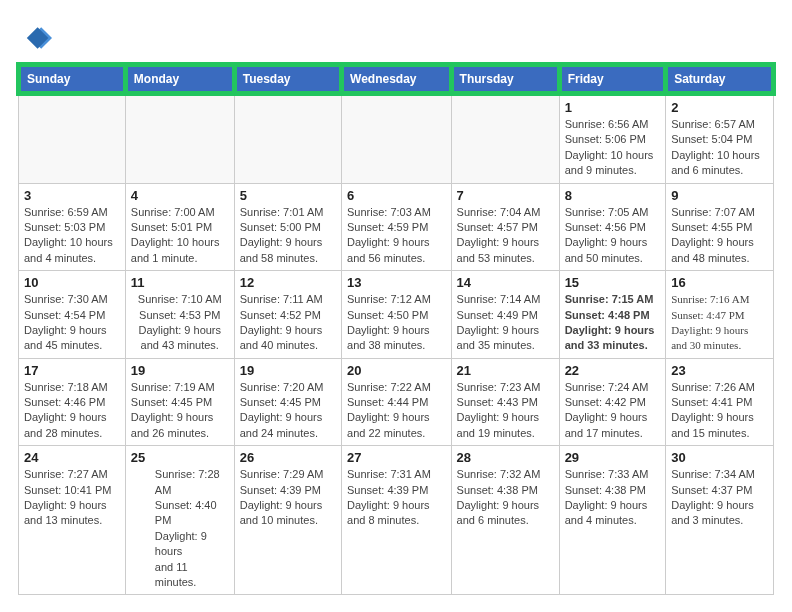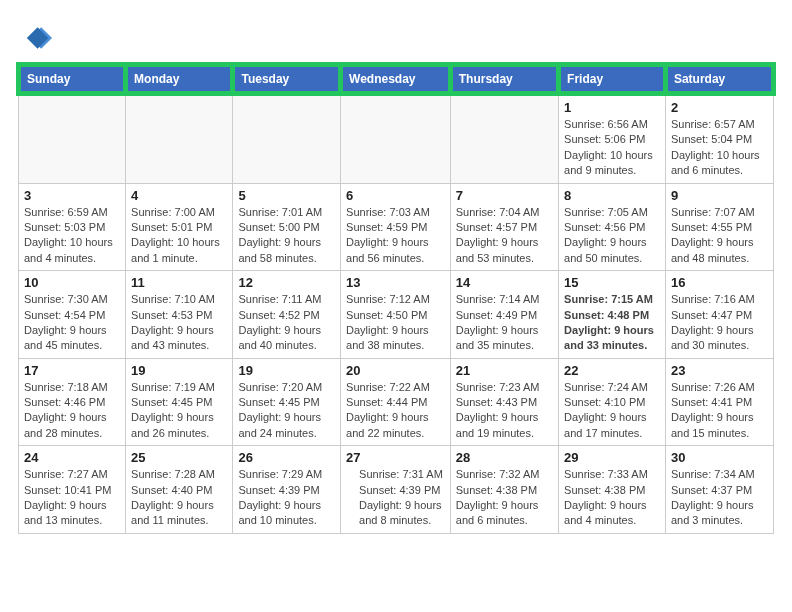--- a/index.html
+++ b/index.html
@@ -195,21 +195,21 @@
       <tr>
         <td>
           <div class="day-number">10</div>
           <div class="day-info" style="white-space: pre-line;">Sunrise: 7:30 AM
 Sunset: 4:54 PM
 Daylight: 9 hours
 and 45 minutes.</div>
         </td>
         <td>
           <div class="day-number">11</div>
-          <div class="day-info" style="white-space: pre-line;">Sunrise: 7:10 AM
+          <div class="day-info" style="white-space: pre-line; text-align: center;">Sunrise: 7:10 AM
 Sunset: 4:53 PM
 Daylight: 9 hours
 and 43 minutes.</div>
         </td>
         <td>
           <div class="day-number">12</div>
           <div class="day-info" style="white-space: pre-line;">Sunrise: 7:11 AM
 Sunset: 4:52 PM
 Daylight: 9 hours
 and 40 minutes.</div>
@@ -230,21 +230,21 @@
         </td>
         <td>
           <div class="day-number">15</div>
           <div class="day-info" style="white-space: pre-line; font-weight: bold;">Sunrise: 7:15 AM
 Sunset: 4:48 PM
 Daylight: 9 hours
 and 33 minutes.</div>
         </td>
         <td>
           <div class="day-number">16</div>
-          <div class="day-info" style="white-space: pre-line;">Sunrise: 7:16 AM
+          <div class="day-info" style="white-space: pre-line; font-family: Liberation Serif, serif;">Sunrise: 7:16 AM
 Sunset: 4:47 PM
 Daylight: 9 hours
 and 30 minutes.</div>
         </td>
       </tr>
       <tr>
         <td>
           <div class="day-number">17</div>
           <div class="day-info" style="white-space: pre-line;">Sunrise: 7:18 AM
 Sunset: 4:46 PM
@@ -275,21 +275,21 @@
         <td>
           <div class="day-number">21</div>
           <div class="day-info" style="white-space: pre-line;">Sunrise: 7:23 AM
 Sunset: 4:43 PM
 Daylight: 9 hours
 and 19 minutes.</div>
         </td>
         <td>
           <div class="day-number">22</div>
           <div class="day-info" style="white-space: pre-line;">Sunrise: 7:24 AM
-Sunset: 4:10 PM
+Sunset: 4:42 PM
 Daylight: 9 hours
 and 17 minutes.</div>
         </td>
         <td>
           <div class="day-number">23</div>
           <div class="day-info" style="white-space: pre-line;">Sunrise: 7:26 AM
 Sunset: 4:41 PM
 Daylight: 9 hours
 and 15 minutes.</div>
         </td>
@@ -297,35 +297,35 @@
       <tr>
         <td>
           <div class="day-number">24</div>
           <div class="day-info" style="white-space: pre-line;">Sunrise: 7:27 AM
 Sunset: 10:41 PM
 Daylight: 9 hours
 and 13 minutes.</div>
         </td>
         <td>
           <div class="day-number">25</div>
-          <div class="day-info" style="white-space: pre-line;">Sunrise: 7:28 AM
+          <div class="day-info" style="white-space: pre-line; margin-left: 24px;">Sunrise: 7:28 AM
 Sunset: 4:40 PM
 Daylight: 9 hours
 and 11 minutes.</div>
         </td>
         <td>
           <div class="day-number">26</div>
           <div class="day-info" style="white-space: pre-line;">Sunrise: 7:29 AM
 Sunset: 4:39 PM
 Daylight: 9 hours
 and 10 minutes.</div>
         </td>
         <td>
           <div class="day-number">27</div>
-          <div class="day-info" style="white-space: pre-line; margin-left: 13px;">Sunrise: 7:31 AM
+          <div class="day-info" style="white-space: pre-line;">Sunrise: 7:31 AM
 Sunset: 4:39 PM
 Daylight: 9 hours
 and 8 minutes.</div>
         </td>
         <td>
           <div class="day-number">28</div>
           <div class="day-info" style="white-space: pre-line;">Sunrise: 7:32 AM
 Sunset: 4:38 PM
 Daylight: 9 hours
 and 6 minutes.</div>

